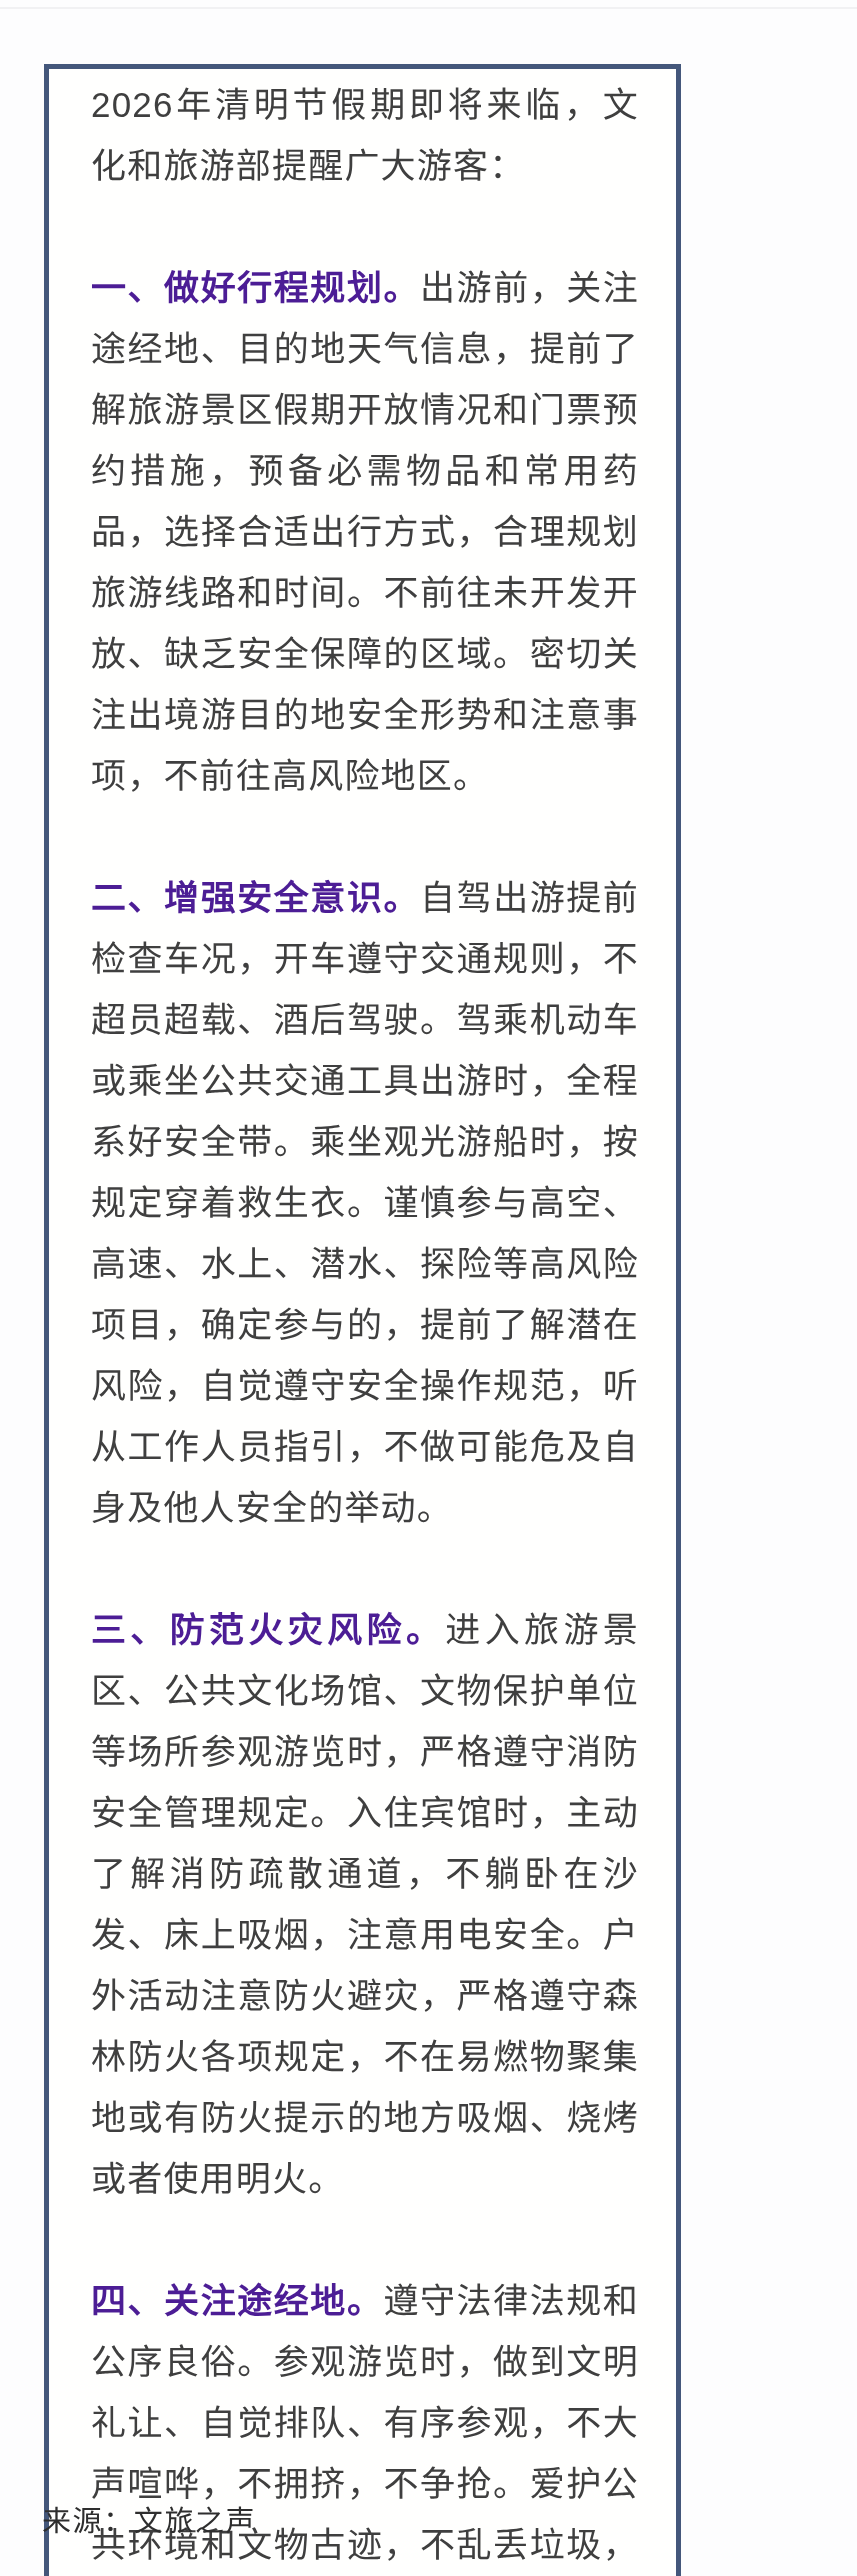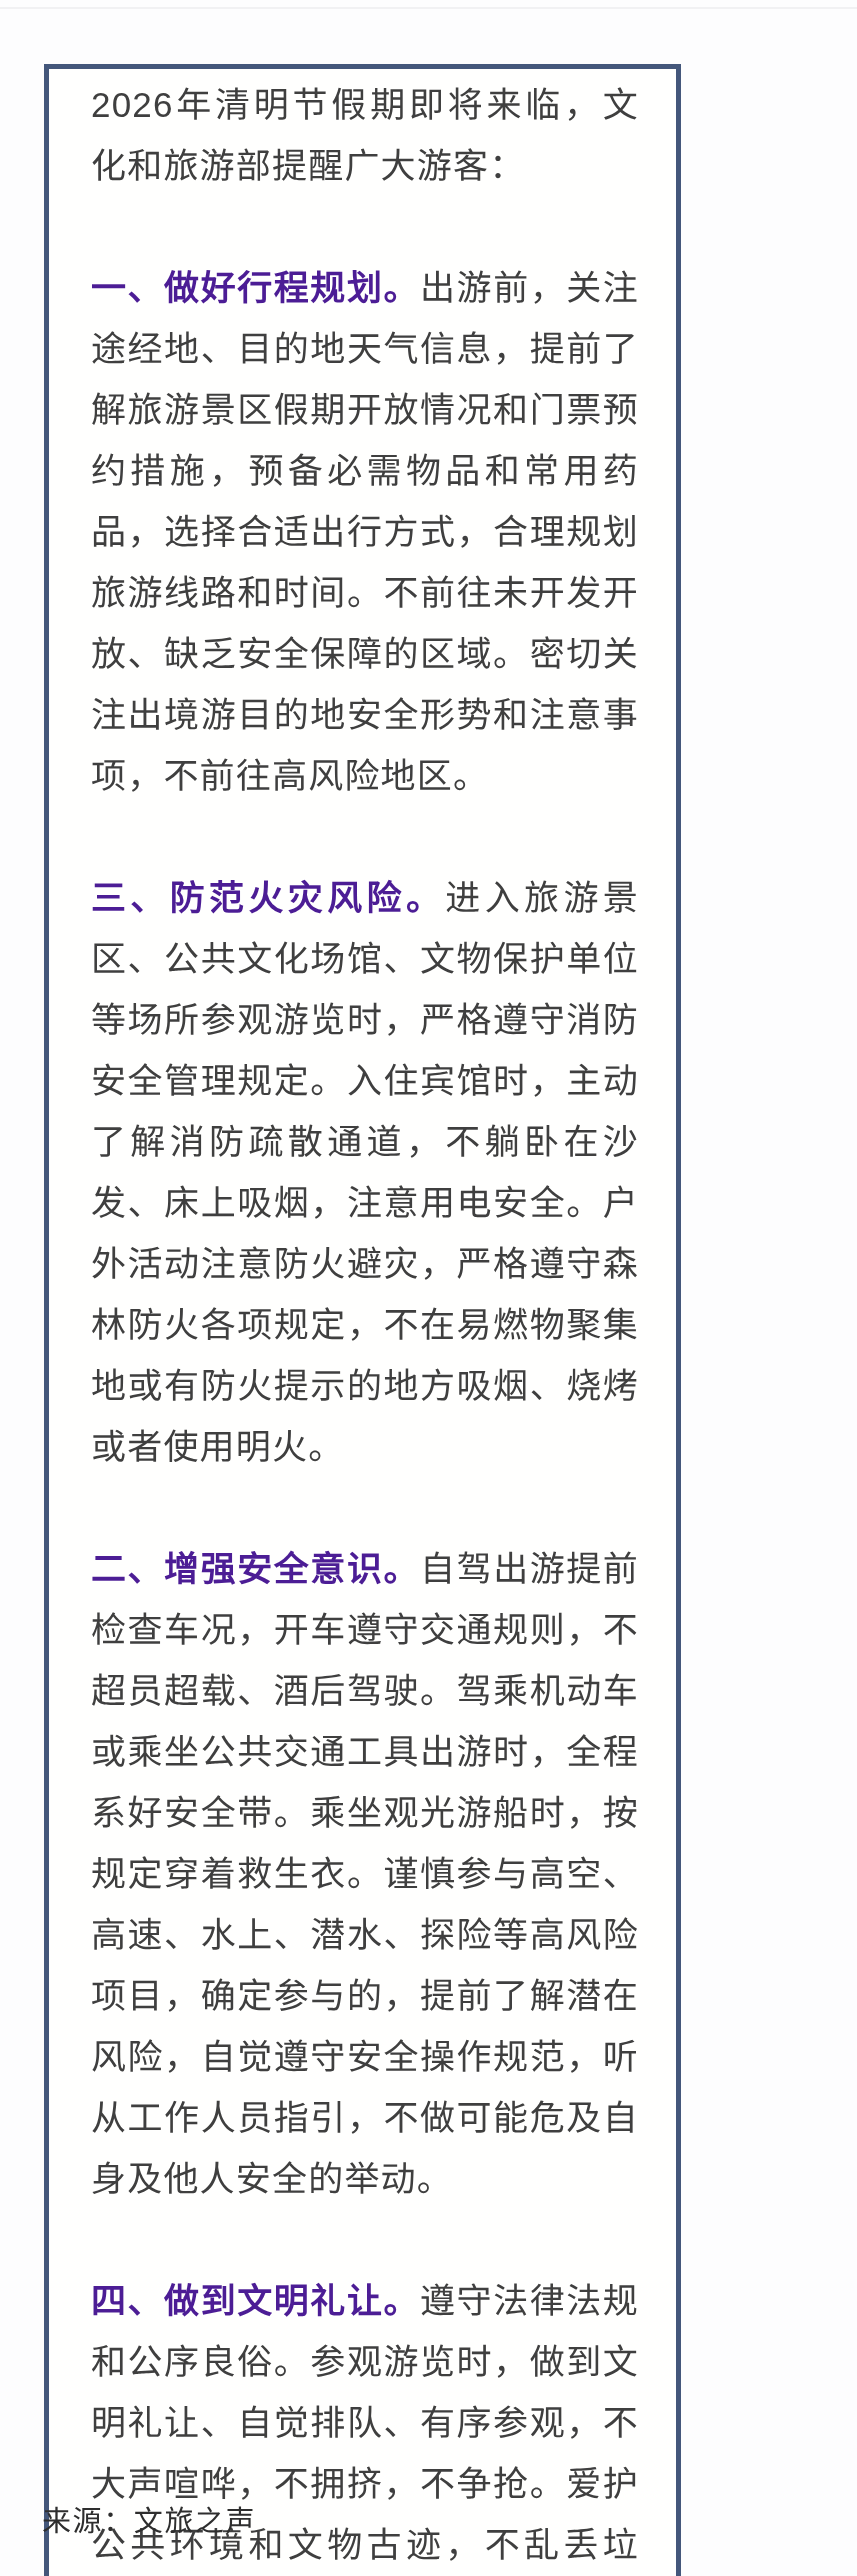--- a/index.html
+++ b/index.html
@@ -61,21 +61,21 @@
 </head>
 <body>
 
 <div class="top-divider"></div>
 
 <div class="notice-card">
   <p class="intro">2026年清明节假期即将来临，文化和旅游部提醒广大游客：</p>
 
   <p class="section"><strong>一、做好行程规划。</strong><span>出游前，关注途经地、目的地天气信息，提前了解旅游景区假期开放情况和门票预约措施，预备必需物品和常用药品，选择合适出行方式，合理规划旅游线路和时间。不前往未开发开放、缺乏安全保障的区域。密切关注出境游目的地安全形势和注意事项，不前往高风险地区。</span></p>
 
+  <p class="section"><strong>二、增强安全意识。</strong><span>自驾出游提前检查车况，开车遵守交通规则，不超员超载、酒后驾驶。驾乘机动车或乘坐公共交通工具出游时，全程系好安全带。乘坐观光游船时，按规定穿着救生衣。谨慎参与高空、高速、水上、潜水、探险等高风险项目，确定参与的，提前了解潜在风险，自觉遵守安全操作规范，听从工作人员指引，不做可能危及自身及他人安全的举动。</span></p>
+
   <p class="section"><strong>三、防范火灾风险。</strong><span>进入旅游景区、公共文化场馆、文物保护单位等场所参观游览时，严格遵守消防安全管理规定。入住宾馆时，主动了解消防疏散通道，不躺卧在沙发、床上吸烟，注意用电安全。户外活动注意防火避灾，严格遵守森林防火各项规定，不在易燃物聚集地或有防火提示的地方吸烟、烧烤或者使用明火。</span></p>
 
-  <p class="section"><strong>二、增强安全意识。</strong><span>自驾出游提前检查车况，开车遵守交通规则，不超员超载、酒后驾驶。驾乘机动车或乘坐公共交通工具出游时，全程系好安全带。乘坐观光游船时，按规定穿着救生衣。谨慎参与高空、高速、水上、潜水、探险等高风险项目，确定参与的，提前了解潜在风险，自觉遵守安全操作规范，听从工作人员指引，不做可能危及自身及他人安全的举动。</span></p>
-
-  <p class="section"><strong>四、做到文明礼让。</strong><span>遵守法律法规和公序良俗。参观游览时，做到文明礼让、自觉排队、有序参观，不大声喧哗，不拥挤，不争抢。爱护公共环境和文物古迹，不乱丢垃圾，不在景区私刻乱画。文明用餐，拒绝浪费，践行“光盘行动”，倡导低碳节约、绿色出游。</span></p>
+  <p class="section"><strong>四、关注途经地。</strong><span>遵守法律法规和公序良俗。参观游览时，做到文明礼让、自觉排队、有序参观，不大声喧哗，不拥挤，不争抢。爱护公共环境和文物古迹，不乱丢垃圾，不在景区私刻乱画。文明用餐，拒绝浪费，践行“光盘行动”，倡导低碳节约、绿色出游。</span></p>
 </div>
 
 <div class="source-line">来源：文旅之声</div>
 
 
 </body></html>

